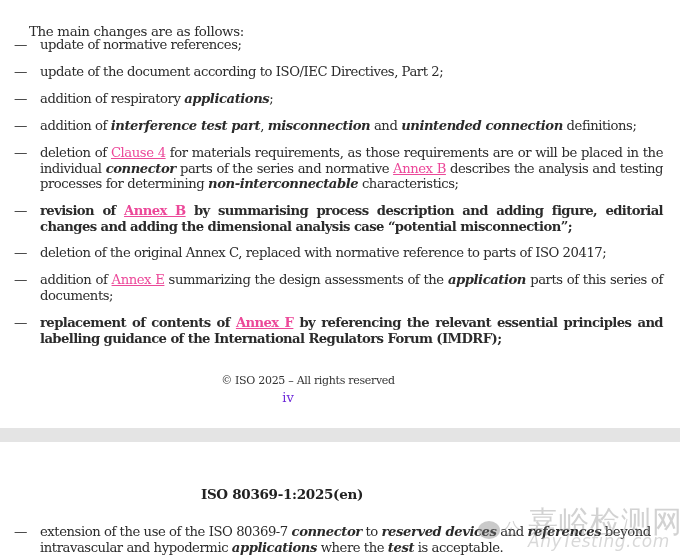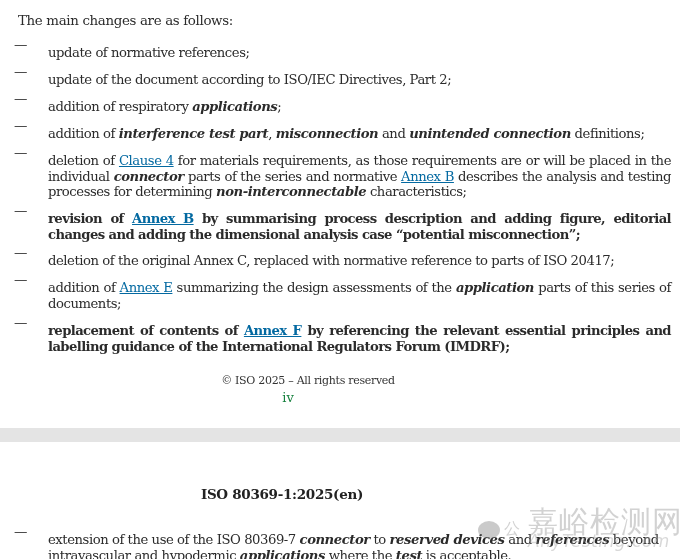--- a/index.html
+++ b/index.html
@@ -7,41 +7,41 @@
     width: 680px; height: 559px; overflow: hidden; background: #ffffff;
     font-family: "DejaVu Serif", "Liberation Serif", serif;
     color: #2b2b2b; position: relative;
   }
   .page { position: absolute; left: 0; width: 680px; background: #fff; }
   .page-top { top: 0; height: 428px; }
   .page-gap { position: absolute; left: 0; top: 428px; width: 680px; height: 14px; background: #e4e4e4; }
   .page-bottom { top: 442px; height: 117px; }
   .intro {
     position: absolute; left: 14px; top: 8px;
-    font-size: 13.4px; letter-spacing: -0.35px; line-height: 17px; margin: 4px;
+    font-size: 13.4px; letter-spacing: -0.35px; line-height: 17px; margin: 15px;
   }
   .item { position: absolute; left: 0; width: 680px; }
   .dash {
     position: absolute; left: 14px; top: 0; font-size: 13.4px; line-height: 16px; width: 16px;
   }
   .text {
     position: absolute; left: 40px; width: 623px; font-size: 13.2px;
-    letter-spacing: -0.45px; line-height: 15.6px; text-align: justify; margin: 8px;
+    letter-spacing: -0.45px; line-height: 15.6px; text-align: justify; margin: 0;
   }
   .text.tight { letter-spacing: -0.6px; font-weight: bold; }
   .text.left { text-align: left; }
   .text em { font-style: italic; font-weight: bold; }
-  .link { color: #0369a1; text-decoration: underline; cursor: pointer; }
+  .link { color: #ec4899; text-decoration: underline; cursor: pointer; }
   .footer-copy {
     position: absolute; top: 374px; left: 0; width: 616px; text-align: center;
     font-size: 11px; letter-spacing: -0.3px; color: #333;
   }
   .footer-page {
     position: absolute; top: 390px; left: 0; width: 576px; text-align: center;
-    font-size: 13px; color: #15803d;
+    font-size: 13px; color: #6d28d9;
   }
   .header-title {
     position: absolute; top: 44px; left: 0; width: 564px; text-align: center;
     font-weight: bold; font-size: 13.5px; letter-spacing: -0.3px; color: #222;
   }
   .watermark {
     position: absolute; left: 470px; top: 505px; width: 210px; height: 54px; pointer-events: none;
     opacity: 0.38;
   }
   .wm-cn {

